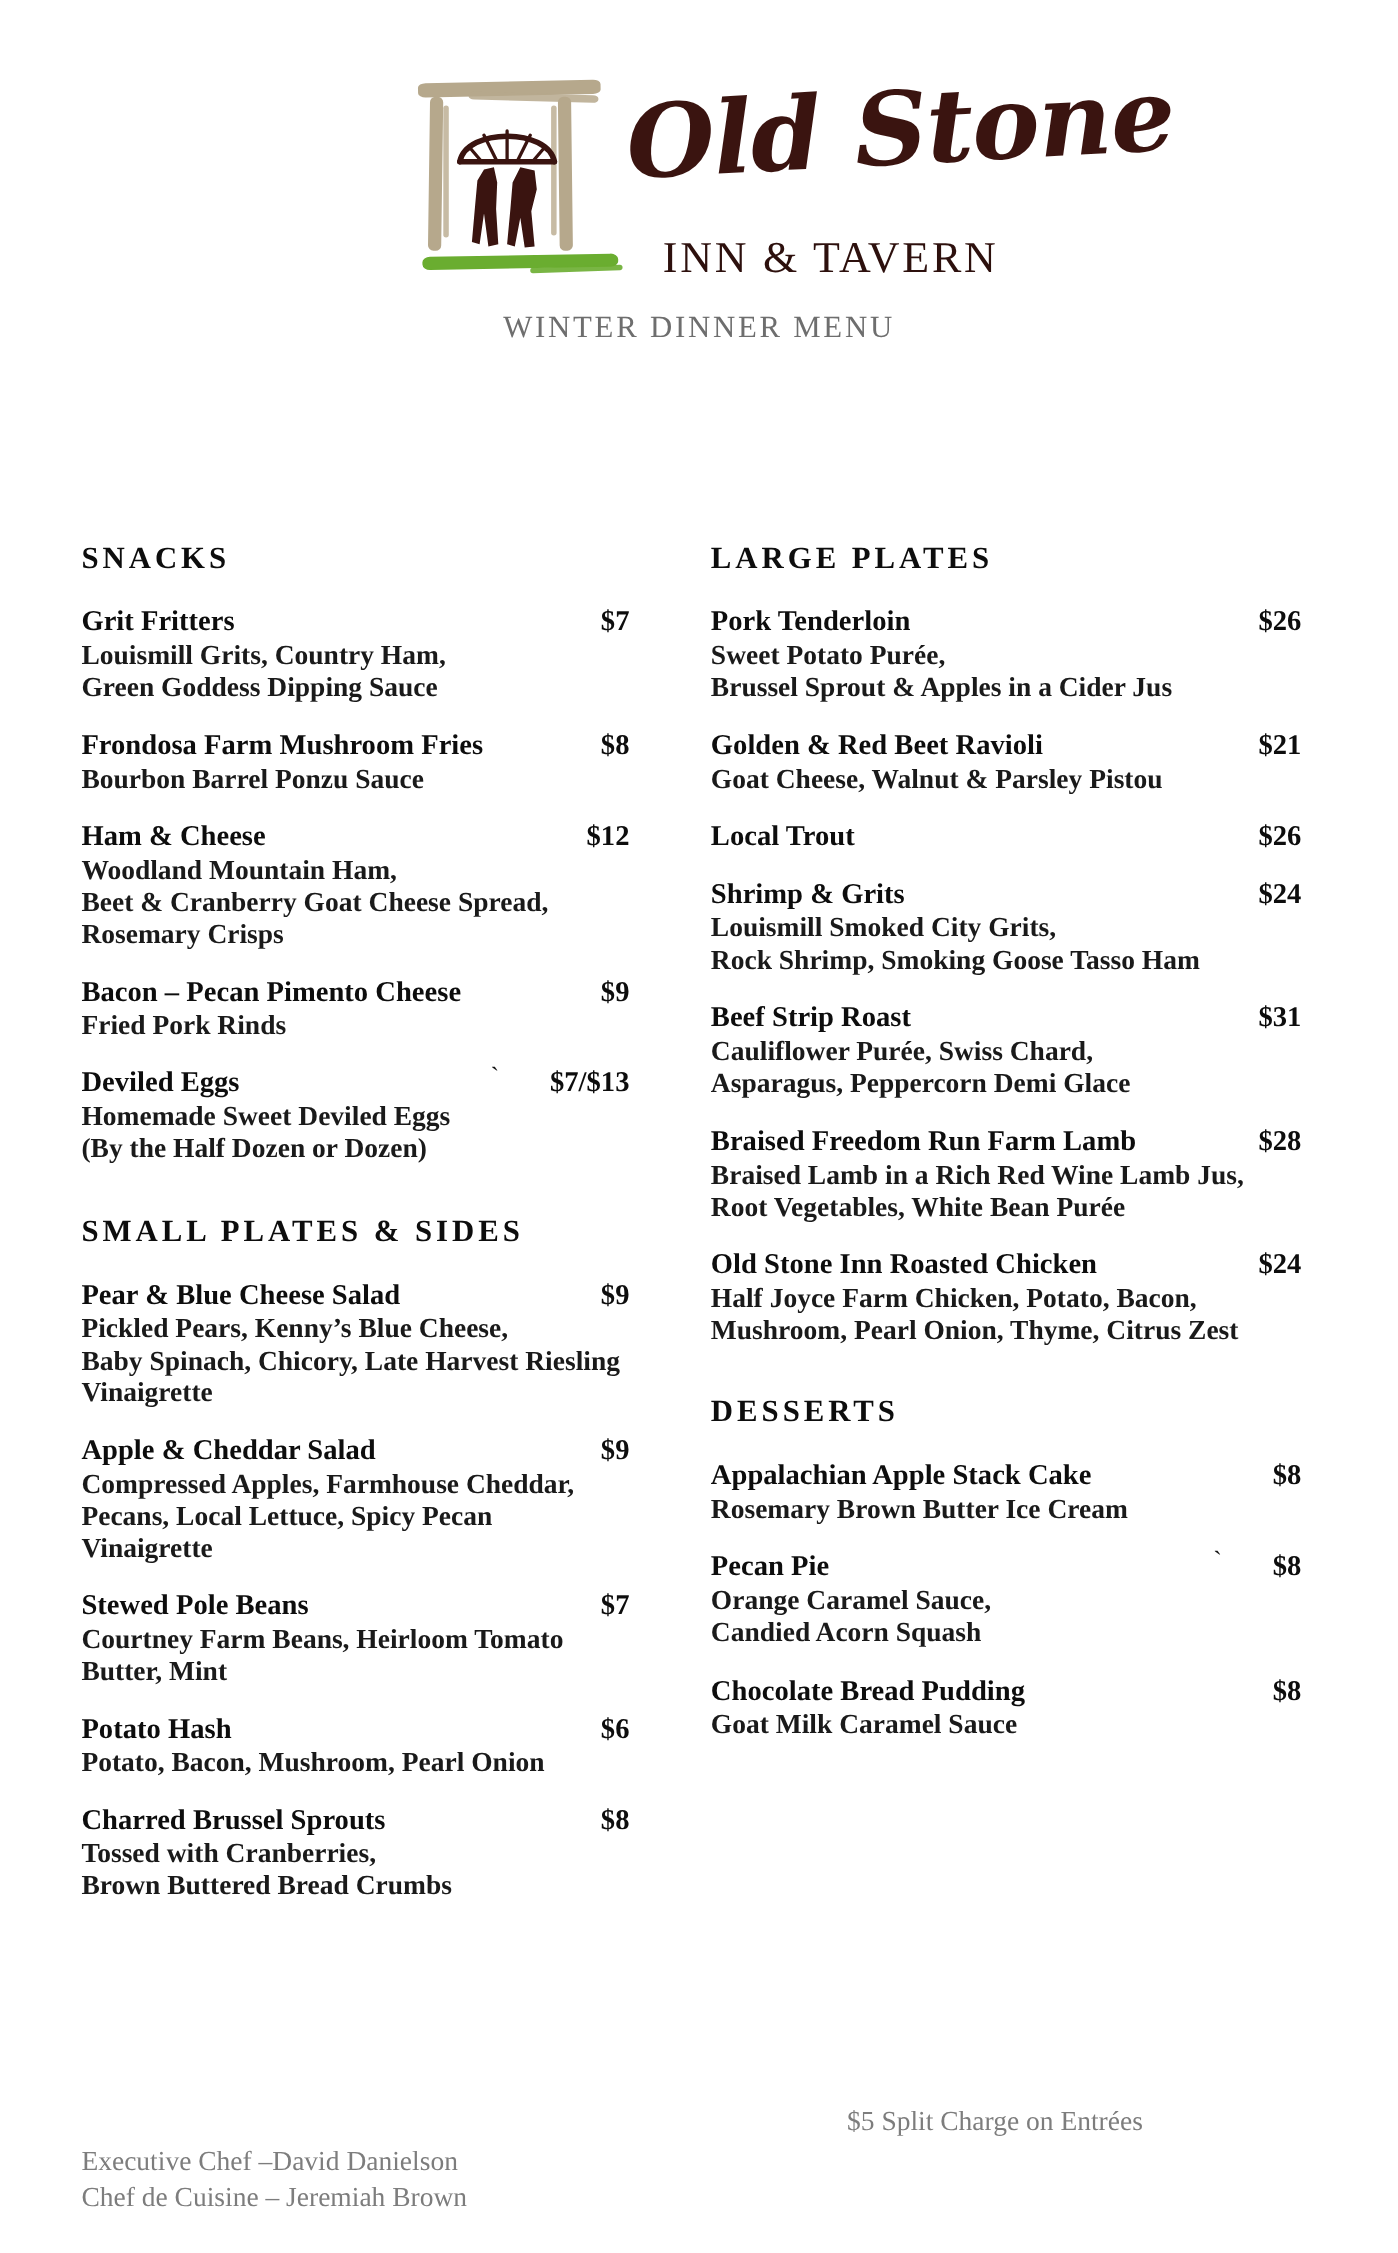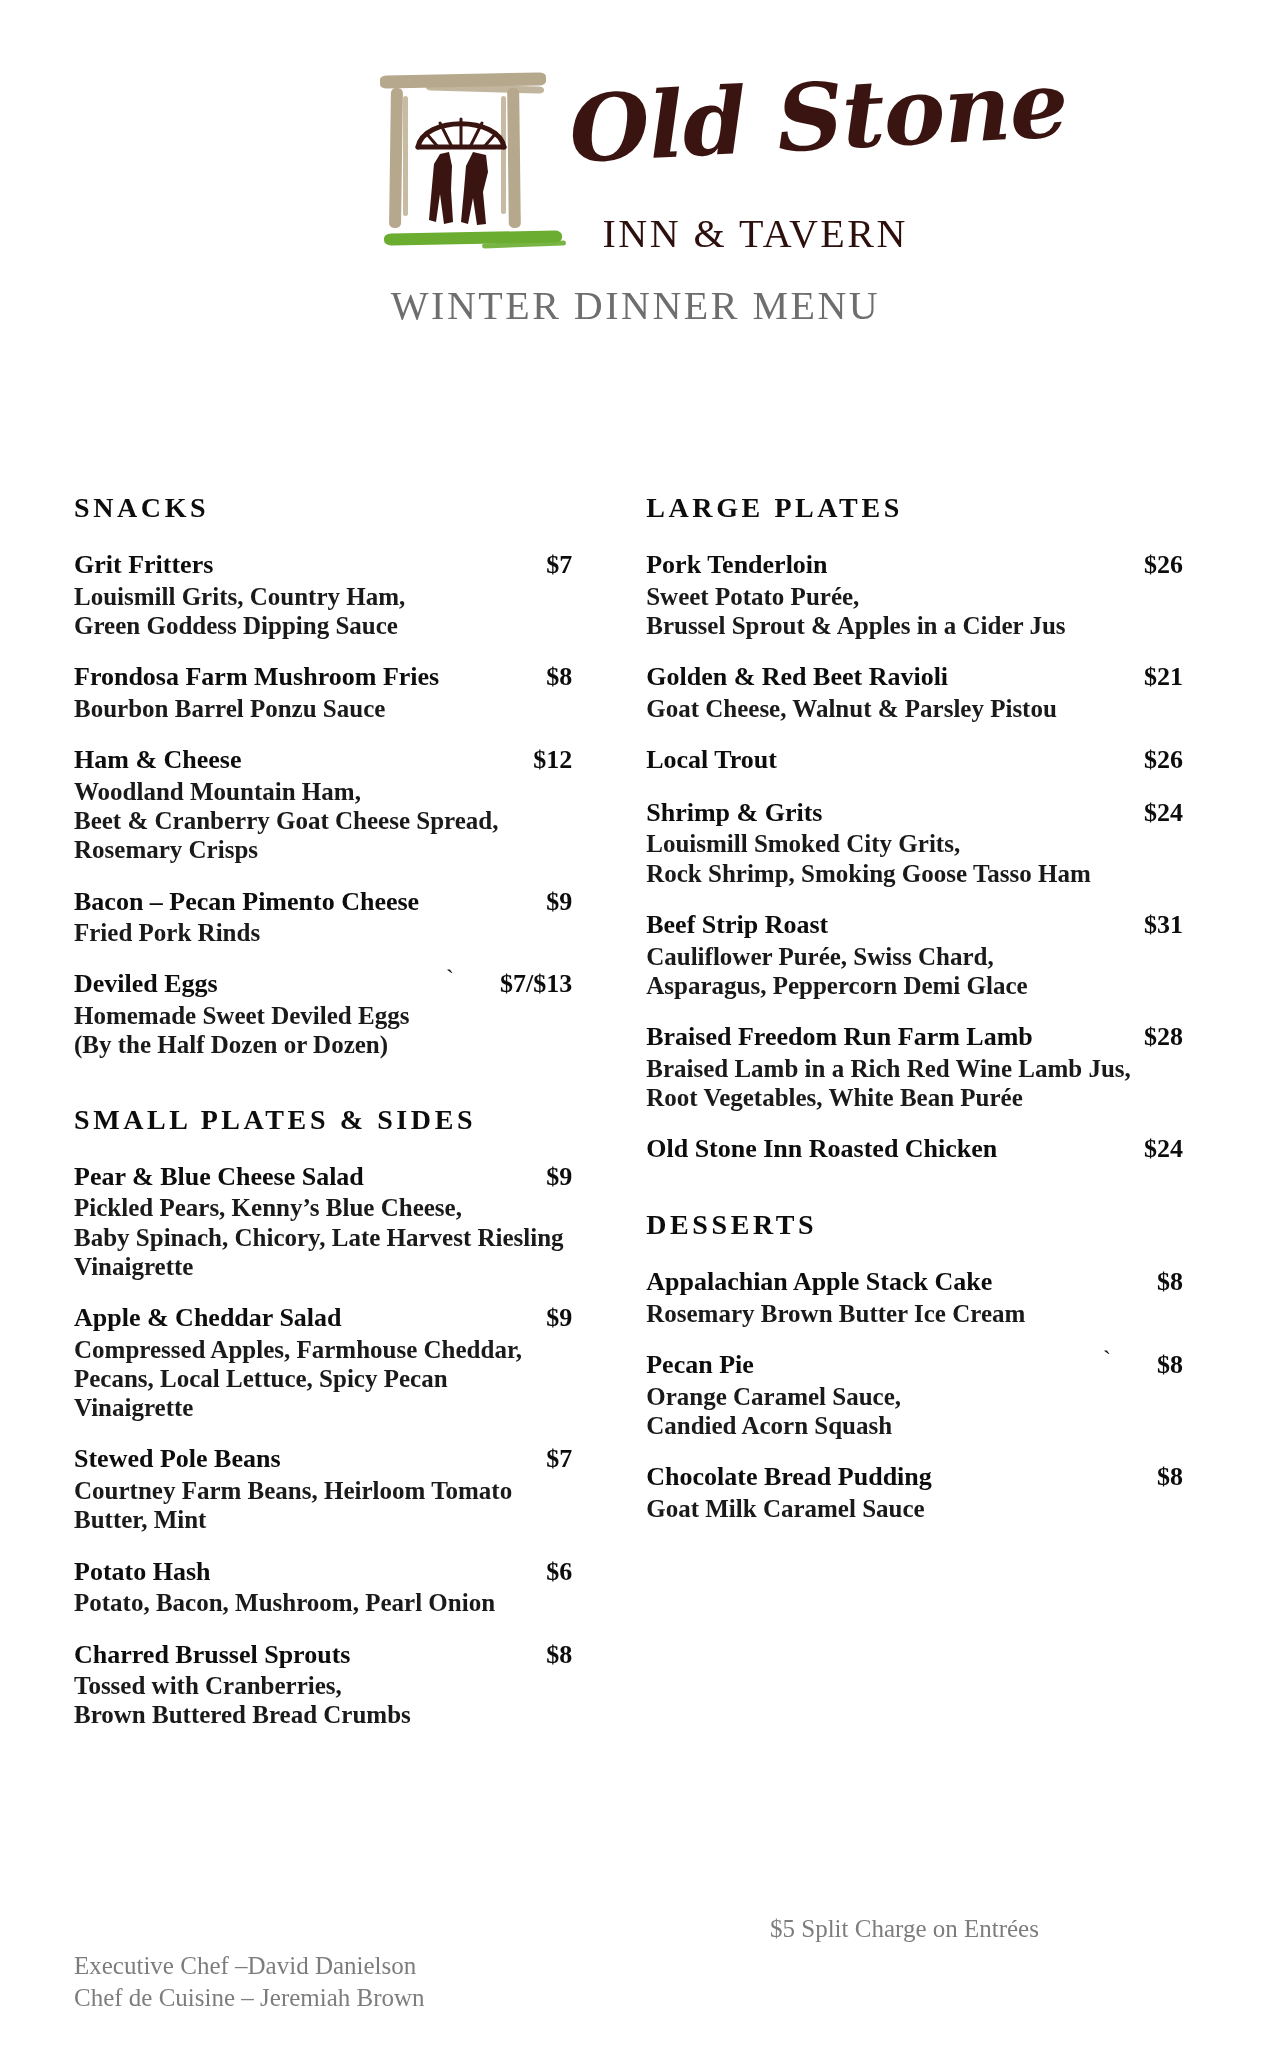--- a/index.html
+++ b/index.html
@@ -151,21 +151,21 @@
     transform: rotate(-2deg);
     opacity: .9;
   }
   .fan-window { position: absolute; left: 52px; top: 54px; }
   .figures { position: absolute; left: 56px; top: 98px; }
 
   .menu-title {
     margin-top: 30px;
     font-family: "Liberation Serif", serif;
     font-weight: 400;
-    font-size: 40px;
+    font-size: 28px;
     letter-spacing: 2.5px;
     color: #6e6e6e;
     text-align: center;
   }
 
   
   .columns {
     position: absolute;
     top: 492px;
     left: 0;
@@ -424,20 +424,22 @@
           <span class="item-price">$28</span>
         </div>
         <div class="item-desc">Braised Lamb in a Rich Red Wine Lamb Jus,
 Root Vegetables, White Bean Purée</div>
       </div>
       <div class="item">
         <div class="item-row">
           <span class="item-name">Old Stone Inn Roasted Chicken</span>
           <span class="item-price">$24</span>
         </div>
+        <div class="item-desc">Half Joyce Farm Chicken, Potato, Bacon,
+Mushroom, Pearl Onion, Thyme, Citrus Zest</div>
       </div>
       <div class="section-head spaced">DESSERTS</div>
       <div class="item">
         <div class="item-row">
           <span class="item-name">Appalachian Apple Stack Cake</span>
           <span class="item-price">$8</span>
         </div>
         <div class="item-desc">Rosemary Brown Butter Ice Cream</div>
       </div>
       <div class="item">

